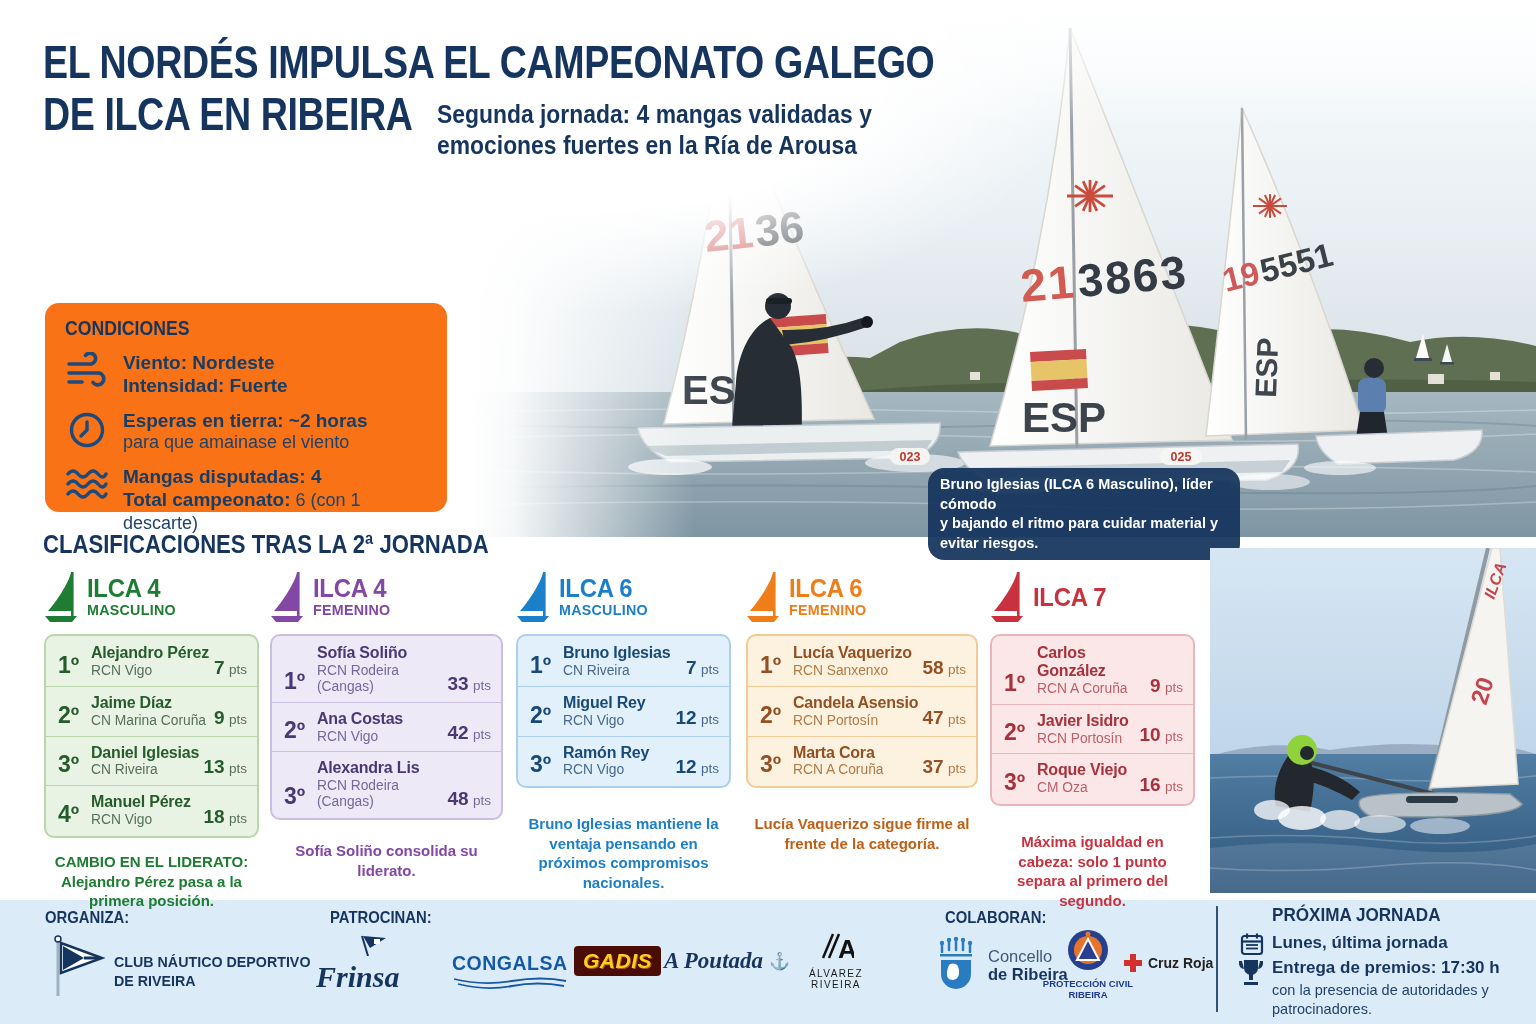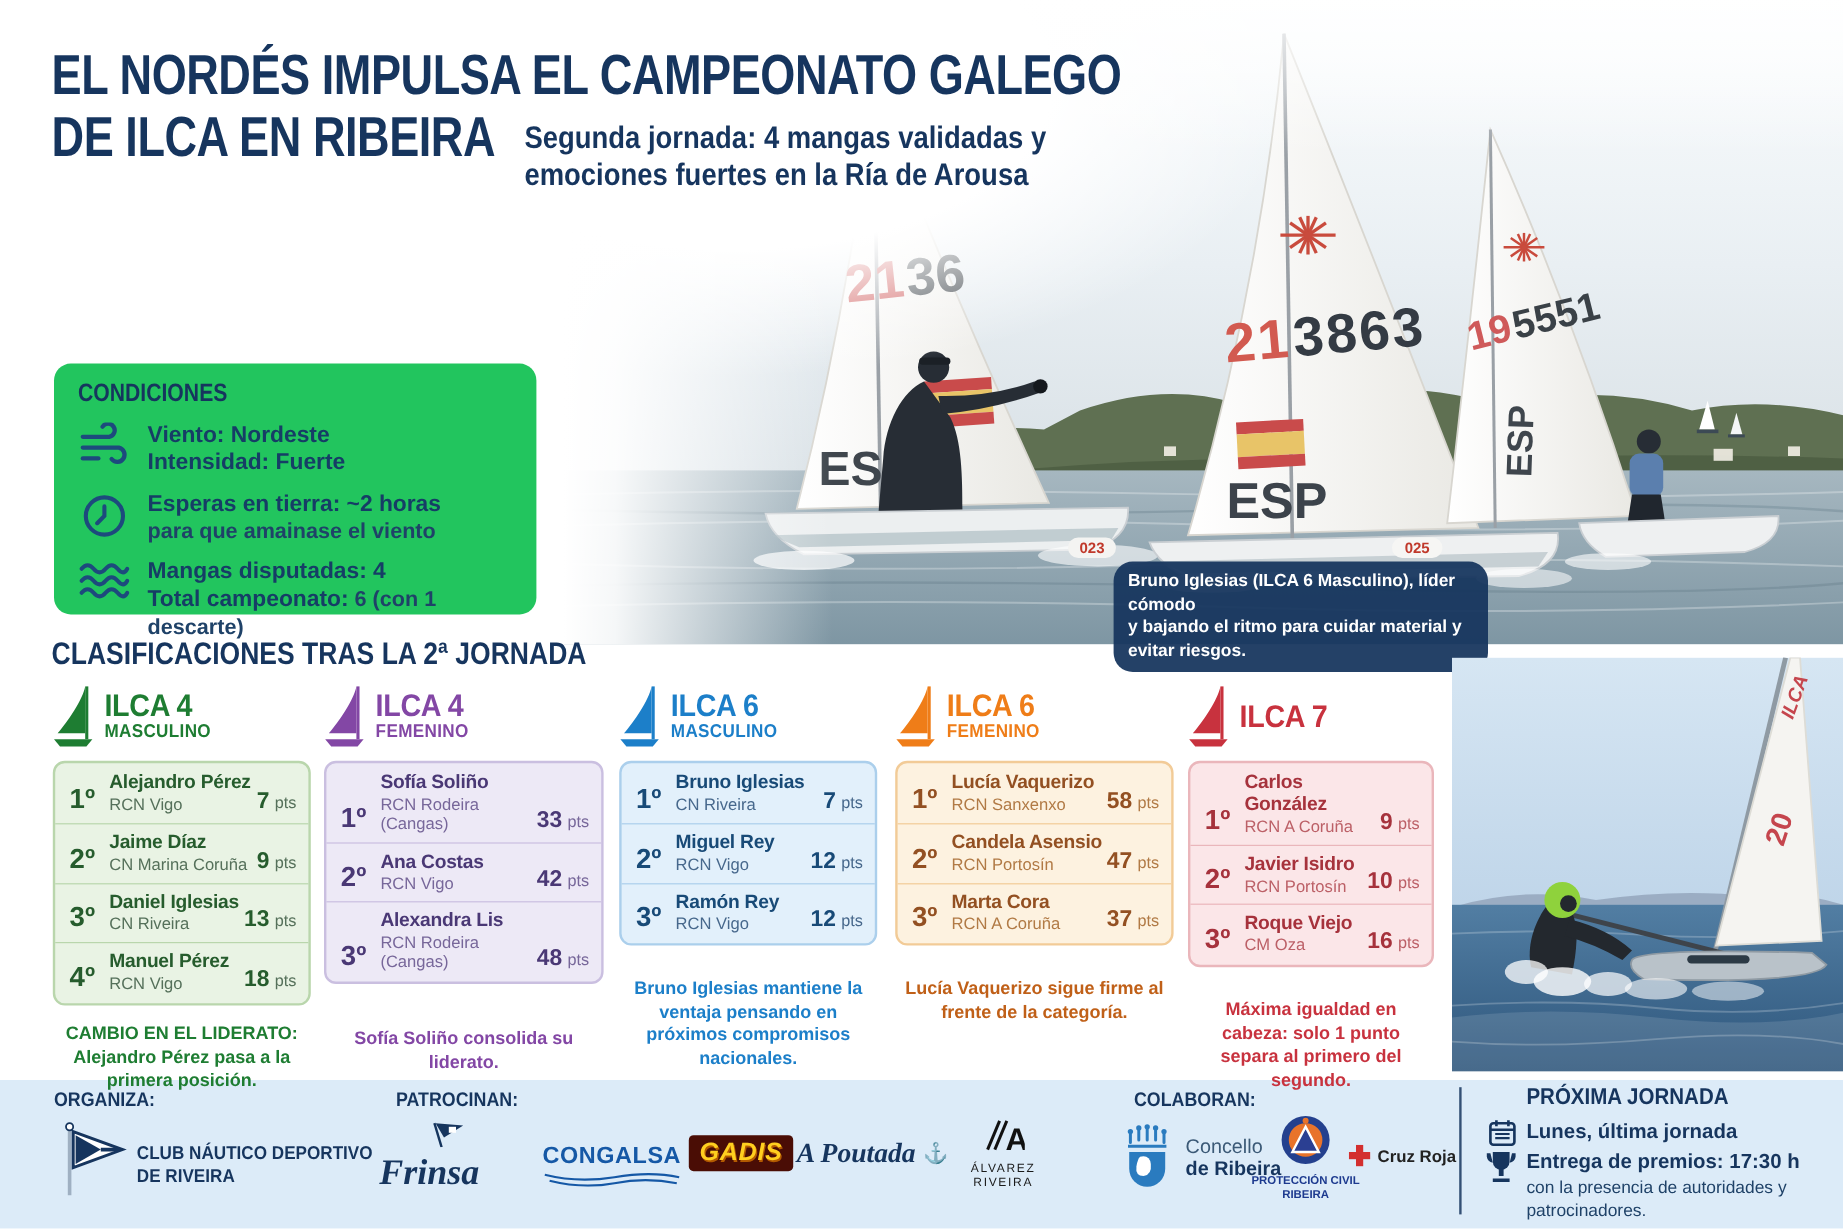--- a/index.html
+++ b/index.html
@@ -27,28 +27,28 @@
   
   .title { position:absolute; left:43px; top:36px; font-size:47px; line-height:52px; font-weight:800;
            color:#16355e; letter-spacing:-.5px; z-index:5; }
   .subtitle { position:absolute; left:437px; top:99px; font-size:26px; line-height:31px; font-weight:700;
            color:#16355e; z-index:5; }
   .subtitle .cx { transform:scaleX(.88); }
   .intro { position:absolute; left:43px; top:177px; width:408px; font-size:19.5px; line-height:1.32;
            color:#23272e; letter-spacing:-.2px; z-index:5; }
 
   
-  .cond { position:absolute; left:45px; top:303px; width:402px; height:209px; background:#22c55e;
+  .cond { position:absolute; left:45px; top:303px; width:402px; height:209px; background:#f97316;
           border-radius:14px; padding:13px 20px 12px 20px; z-index:5; }
   .cond-title { font-size:21px; font-weight:800; color:#16355e; }
   .cond-row { display:flex; gap:14px; margin-top:12px; align-items:flex-start; }
   .cond-icon { flex:0 0 44px; display:flex; justify-content:center; color:#1d4a7d; }
   .cond b, .b { font-weight:800; color:#163d66; }
   .cond-row .t { font-size:19px; line-height:1.2; color:#1f4268; }
-  .cond-row .t .r { font-weight:700; font-size:18px; }
+  .cond-row .t .r { font-weight:400; font-size:18px; }
 
   
   .clas-head { position:absolute; left:43px; top:529px; font-size:26px; font-weight:800; color:#16355e; z-index:5; }
 
   .cat { position:absolute; top:568px; display:flex; flex-direction:column; z-index:5; }
   .c0 { --acc:#1e7d32; --dark:#265c2d; --bg:#e9f3e4; --bd:#b9d6ac; --club:#55705a; --note:#1e7d32; }
   .c1 { --acc:#8347a5; --dark:#4a3875; --bg:#ede9f6; --bd:#cabfe0; --club:#77679a; --note:#8347a5; }
   .c2 { --acc:#1c7fc9; --dark:#184a77; --bg:#e2f0fb; --bd:#abcfec; --club:#47688c; --note:#1c7fc9; }
   .c3 { --acc:#ef7d18; --dark:#935022; --bg:#fdf2e0; --bd:#f2cb97; --club:#b17a45; --note:#c06018; }
   .c4 { --acc:#c8323e; --dark:#a6323c; --bg:#fbe6e8; --bd:#eab6bb; --club:#bc6067; --note:#c8323e; }
@@ -421,21 +421,21 @@
       </div>
       <div class="row">
         <div class="pos">3º</div>
         <div class="who">
             <div class="nm">Alexandra Lis</div>
             <div class="club">RCN Rodeira (Cangas)</div>
           </div>
         <div class="pts"><span class="num">48</span> <span class="lbl">pts</span></div>
       </div>
     </div>
-    <div class="note" style="margin-top:36px">Sofía Soliño consolida su liderato.</div>
+    <div class="note" style="margin-top:21px">Sofía Soliño consolida su liderato.</div>
   </div>
 
   <div class="cat c2" style="left:516px;width:215px">
     <div class="cat-head">
       <svg width="34" height="54" viewBox="0 0 34 54">
           <use href="#dinghy"></use>
         </svg>
       <div class="cat-tt">
         <div class="cat-name">ILCA 6</div>
         <div class="cat-gender">MASCULINO</div>

